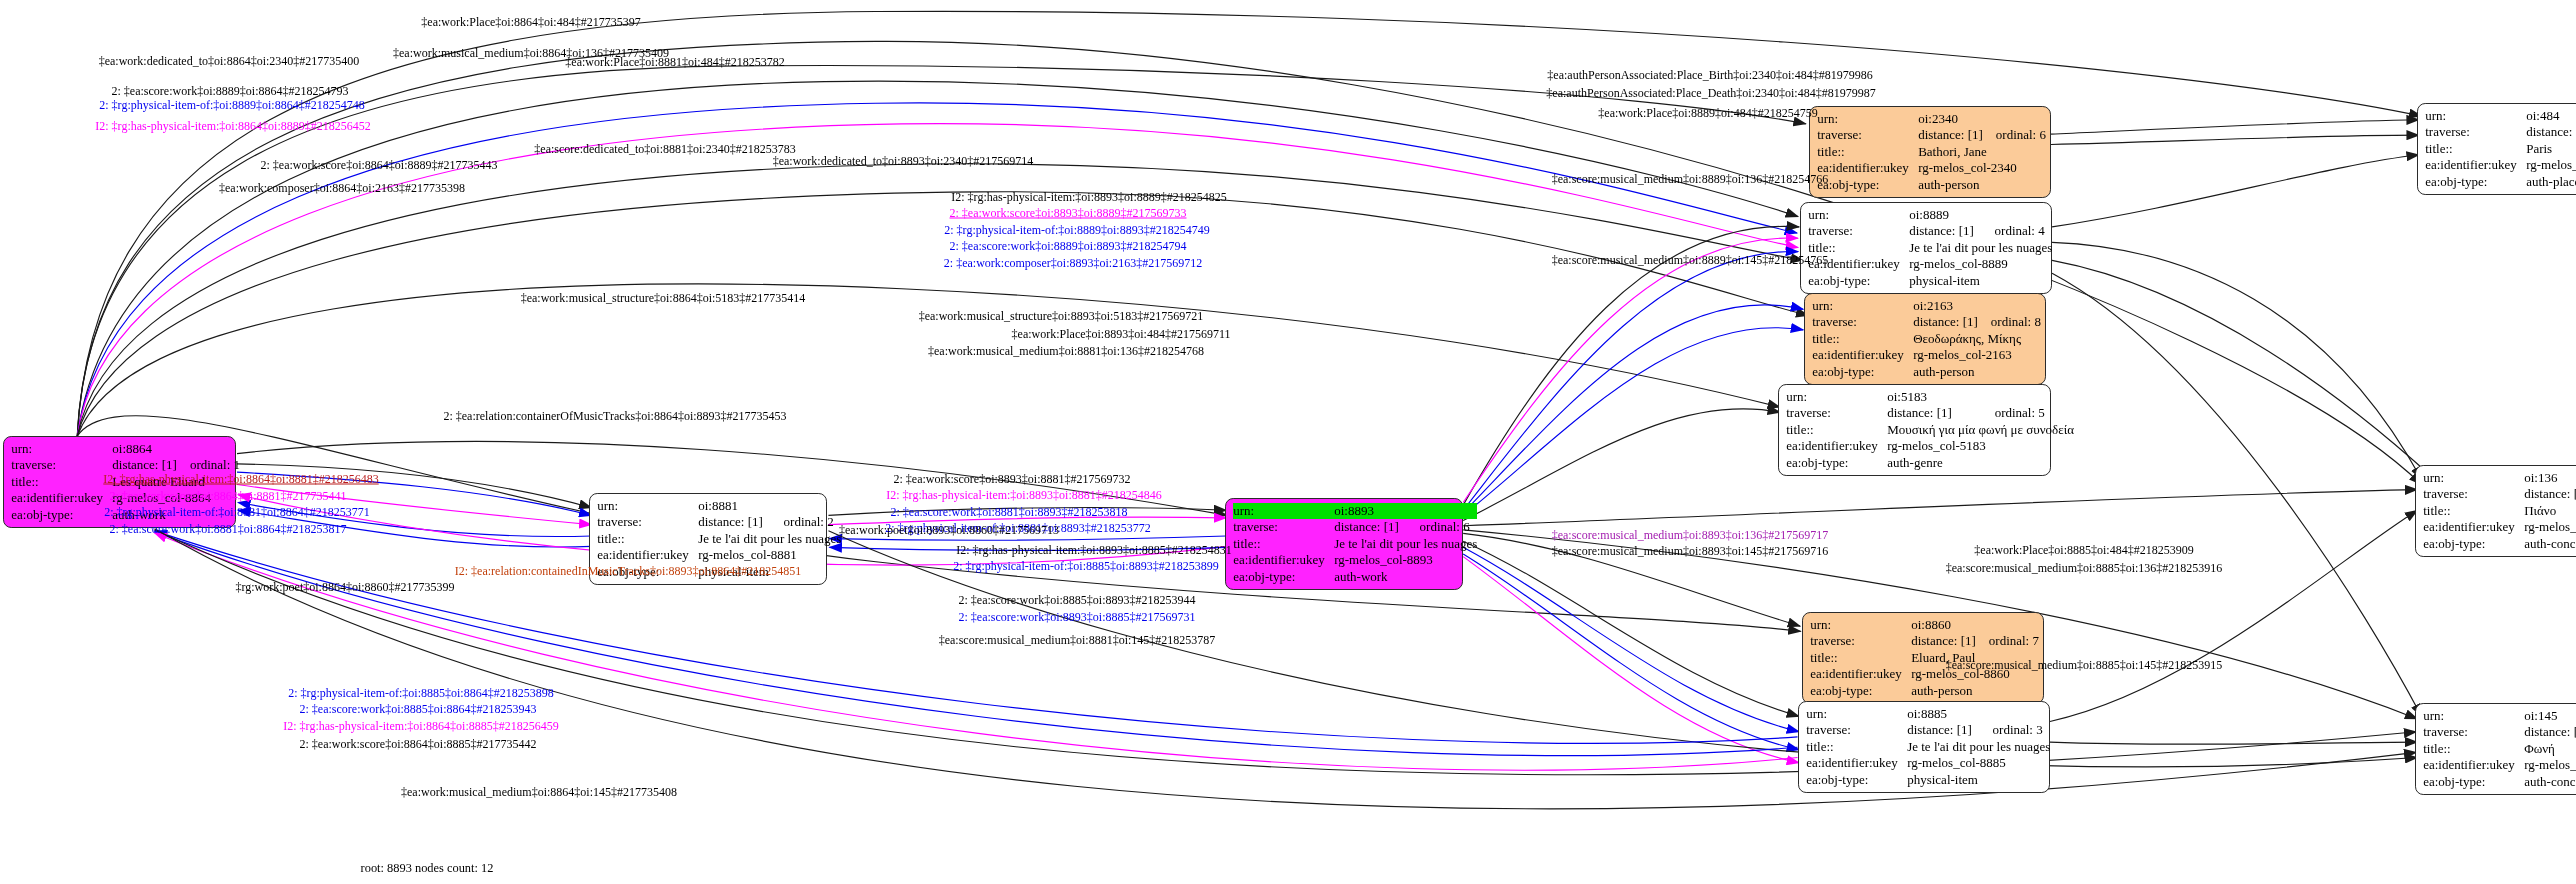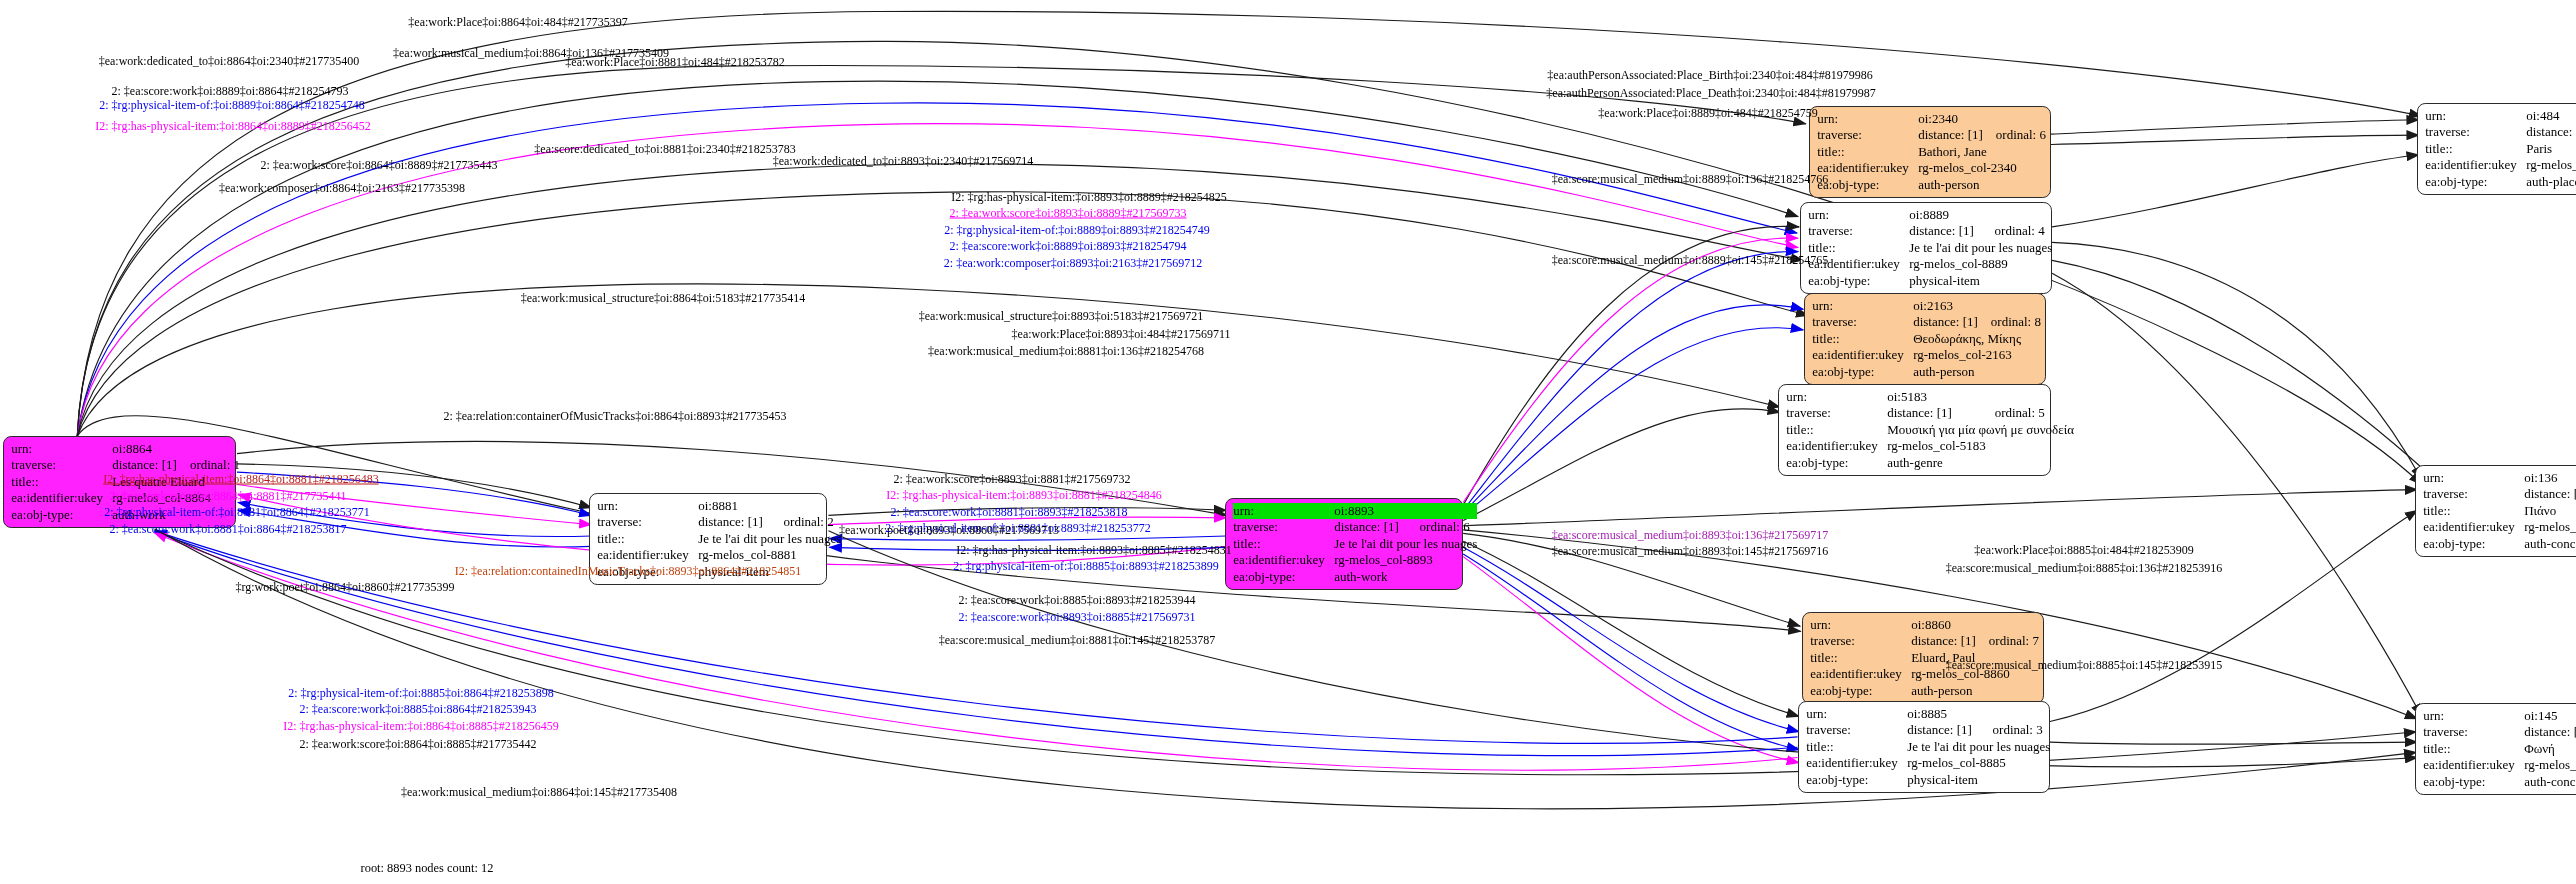--- a/index.html
+++ b/index.html
@@ -426,21 +426,21 @@
             </tr>
             <tr>
               <td class="k">ea:obj-type:</td>
               <td class="v" colspan="2">auth-concept</td>
             </tr>
           </tbody>
         </table>
       </div>
     </div>
   <div id="labels-layer">
-      <div class="elabel" style="left: 518px; top: 21.6px; color: rgb(0, 0, 0);">‡ea:work:Place‡oi:8864‡oi:484‡#217735397</div>
+      <div class="elabel" style="left: 531px; top: 21.6px; color: rgb(0, 0, 0);">‡ea:work:Place‡oi:8864‡oi:484‡#217735397</div>
       <div class="elabel" style="left: 531px; top: 53px; color: rgb(0, 0, 0);">‡ea:work:musical_medium‡oi:8864‡oi:136‡#217735409</div>
       <div class="elabel" style="left: 229px; top: 61px; color: rgb(0, 0, 0);">‡ea:work:dedicated_to‡oi:8864‡oi:2340‡#217735400</div>
       <div class="elabel" style="left: 675px; top: 62px; color: rgb(0, 0, 0);">‡ea:work:Place‡oi:8881‡oi:484‡#218253782</div>
       <div class="elabel" style="left: 1710px; top: 75px; color: rgb(0, 0, 0);">‡ea:authPersonAssociated:Place_Birth‡oi:2340‡oi:484‡#81979986</div>
       <div class="elabel" style="left: 1711px; top: 93px; color: rgb(0, 0, 0);">‡ea:authPersonAssociated:Place_Death‡oi:2340‡oi:484‡#81979987</div>
       <div class="elabel" style="left: 230px; top: 91px; color: rgb(0, 0, 0);">2: ‡ea:score:work‡oi:8889‡oi:8864‡#218254793</div>
       <div class="elabel" style="left: 232px; top: 105px; color: rgb(0, 0, 238);">2: ‡rg:physical-item-of:‡oi:8889‡oi:8864‡#218254748</div>
       <div class="elabel" style="left: 1708px; top: 113px; color: rgb(0, 0, 0);">‡ea:work:Place‡oi:8889‡oi:484‡#218254759</div>
       <div class="elabel" style="left: 233px; top: 126px; color: rgb(255, 0, 255);">I2: ‡rg:has-physical-item:‡oi:8864‡oi:8889‡#218256452</div>
       <div class="elabel" style="left: 665px; top: 149px; color: rgb(0, 0, 0);">‡ea:score:dedicated_to‡oi:8881‡oi:2340‡#218253783</div>

